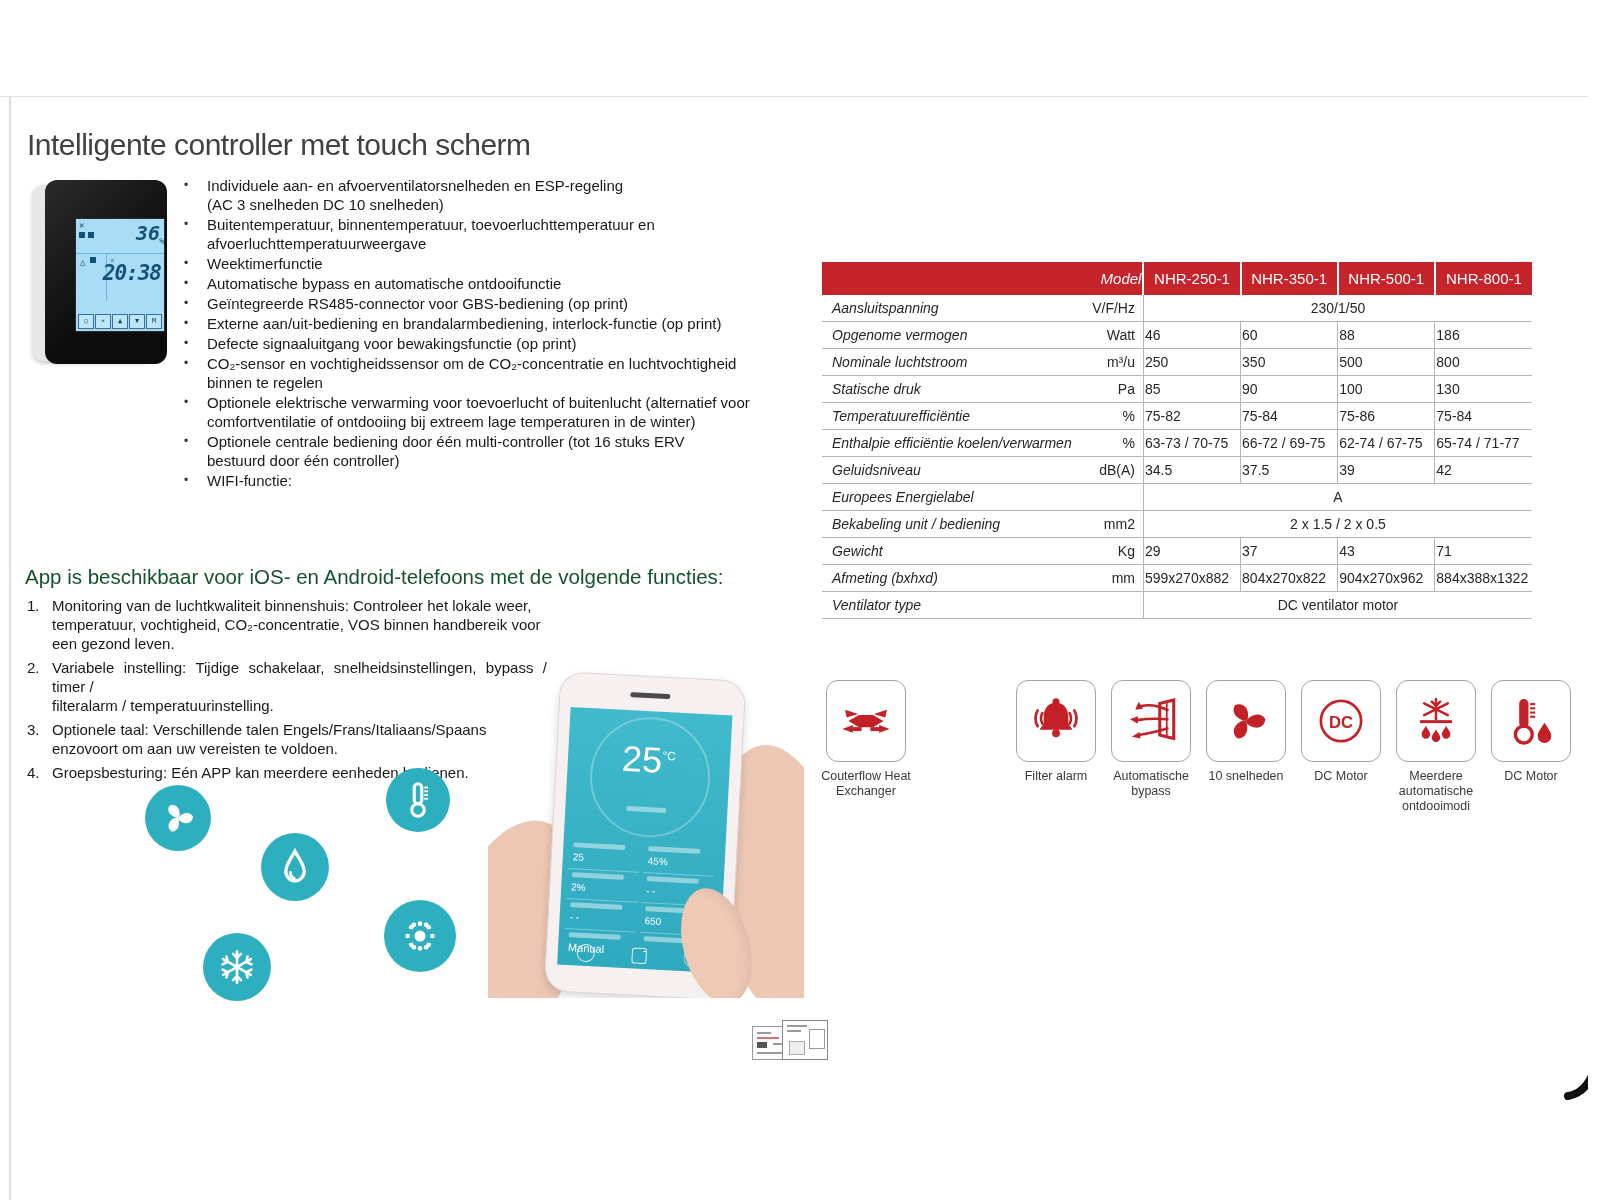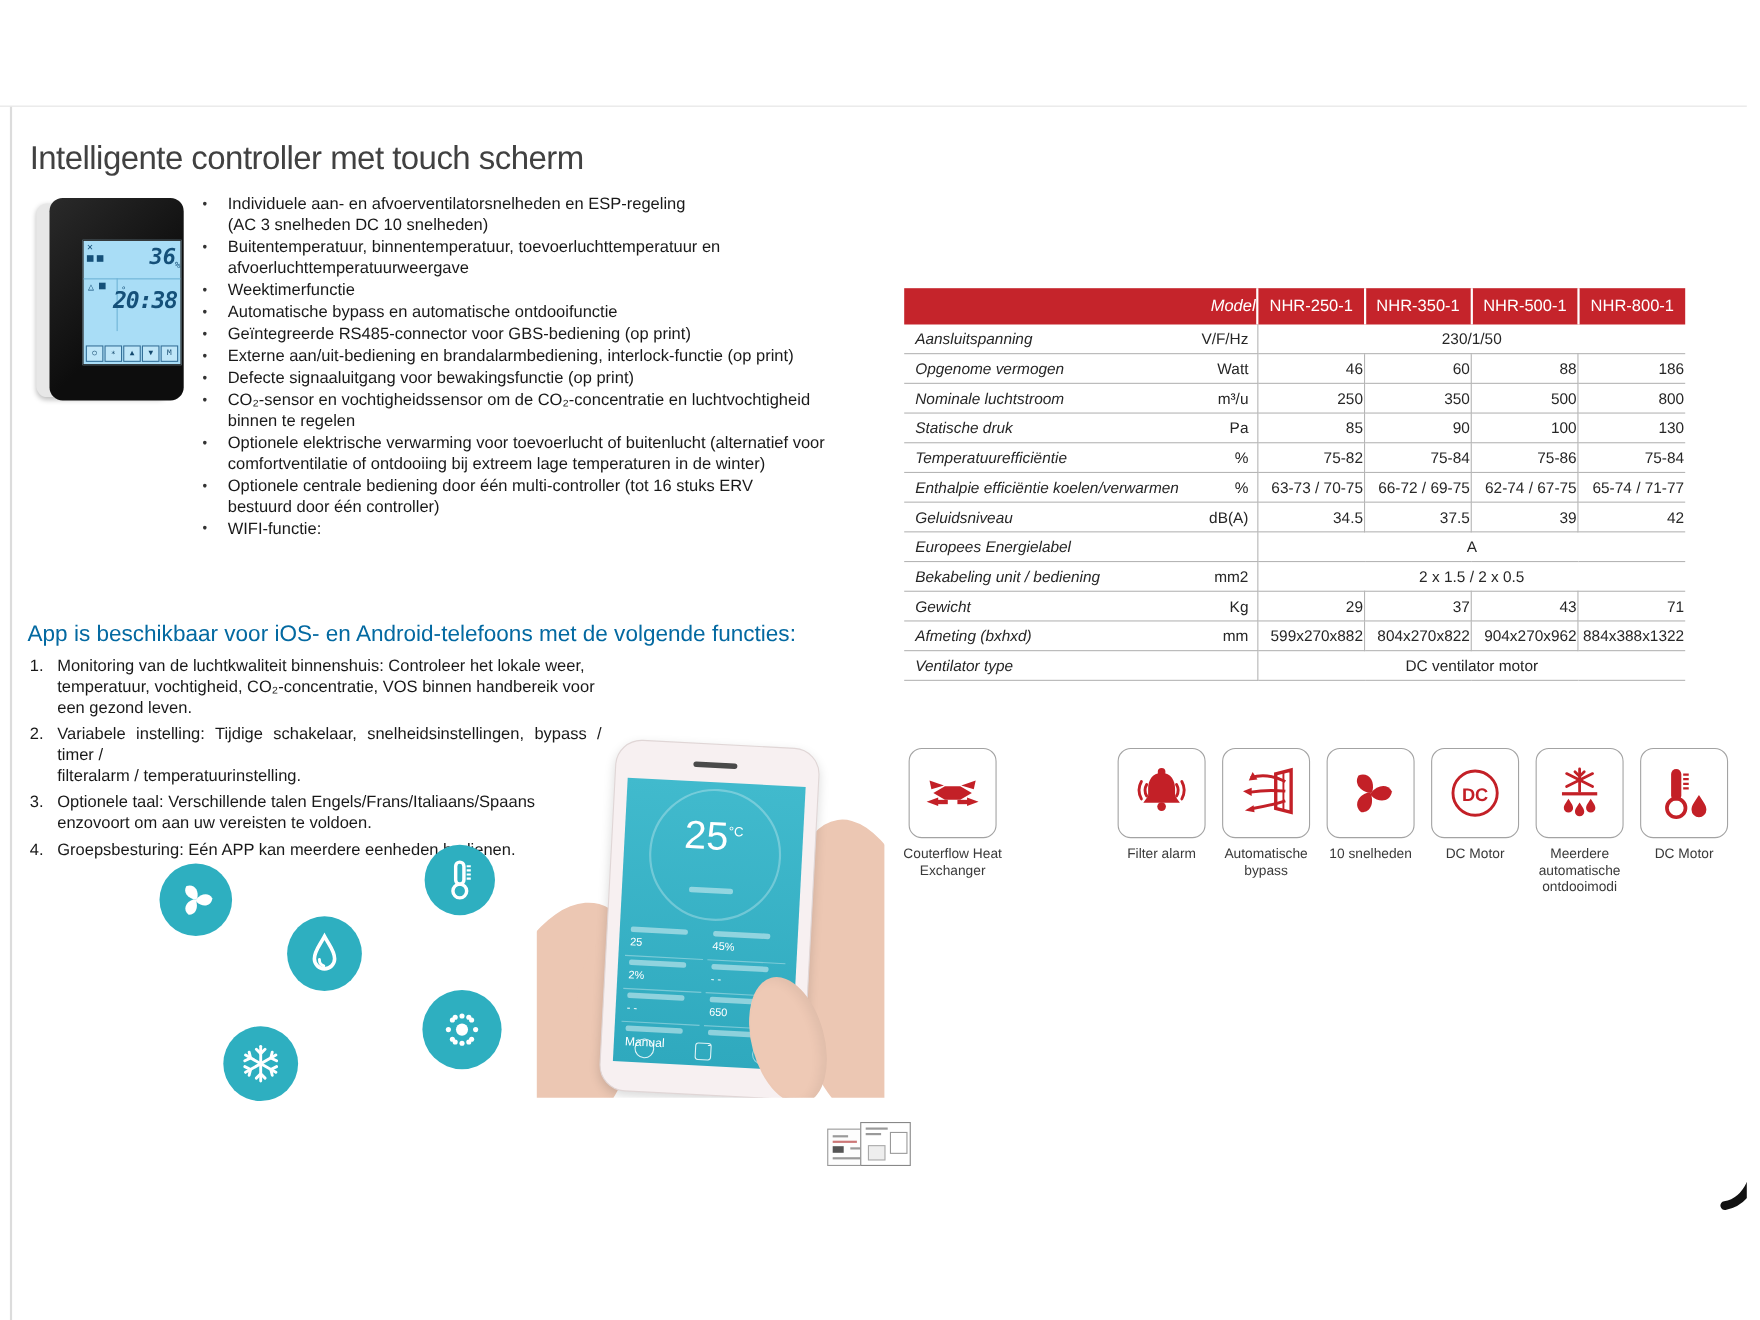--- a/index.html
+++ b/index.html
@@ -25,21 +25,21 @@
   .device .warn{position:absolute;left:4px;top:4px;}
   .device .time{position:absolute;right:3px;top:42px;font-size:21px;font-weight:bold;font-style:italic;letter-spacing:-1px;}
   .device .deg{position:absolute;left:34px;top:40px;font-size:8px;}
   .device .btns{position:absolute;left:2px;bottom:2px;width:84px;display:flex;justify-content:space-between;}
   .device .btn{width:14px;height:13px;border:1px solid #347099;font-size:7px;line-height:13px;text-align:center;color:#14496e;background:#bfe6f8;}
 
   .features{position:absolute;left:182px;top:176px;width:585px;margin:0;padding:0;list-style:none;}
   .features li{position:relative;padding-left:25px;margin-bottom:1px;font-size:15px;line-height:19px;color:#191919;white-space:pre-line;}
   .features li::before{content:"•";position:absolute;left:2px;top:0;font-size:12px;color:#333;}
 
-  .app-heading{position:absolute;left:25px;top:548px;font-size:20.5px;font-weight:400;color:#0369a1;text-align:center;}
+  .app-heading{position:absolute;left:25px;top:548px;font-size:20.5px;font-weight:400;color:#14532d;text-align:center;}
   .app-list{position:absolute;left:25px;top:596px;width:522px;margin:0;padding:0;list-style:none;counter-reset:n;}
   .app-list li{counter-increment:n;position:relative;padding-left:27px;margin-bottom:5px;font-size:15px;line-height:19px;color:#191919;white-space:pre-line;text-align:justify;}
   .app-list li::before{content:counter(n) ".";position:absolute;left:2px;top:0;}
 
   
   .tcirc{position:absolute;border-radius:50%;background:#2eafc0;display:flex;align-items:center;justify-content:center;}
 
   
   .photo{position:absolute;left:488px;top:668px;width:316px;height:330px;overflow:hidden;}
   .hand{position:absolute;background:#ecc7b3;border-radius:50%;}
@@ -62,21 +62,21 @@
   
   .spec{position:absolute;left:822px;top:262px;}
   table.spec-t{border-collapse:collapse;table-layout:fixed;width:710px;}
   .spec-t col.c-lbl{width:238px;} .spec-t col.c-unit{width:83px;} .spec-t col.c-d{width:97px;}
   .spec-t thead th{background:#c5242b;color:#fff;font-weight:400;font-size:15px;height:31px;text-align:center;}
   .spec-t thead th.model{text-align:right;padding-left:10px;font-style:italic;}
   .spec-t thead th + th{border-left:2px solid #fff;}
   .spec-t td{border-bottom:1px solid #b5b5b5;font-size:14px;color:#262626;height:24px;vertical-align:middle;}
   .spec-t td.lbl{text-align:left;padding-left:10px;white-space:pre;overflow:visible;font-style:italic;}
   .spec-t td.unit{text-align:right;padding-right:8px;border-right:1px solid #b5b5b5;white-space:nowrap;}
-  .spec-t td.val{text-align:right;border-right:1px solid #b5b5b5;}
+  .spec-t td.val{text-align:left;border-right:1px solid #b5b5b5;}
   .spec-t td.val:last-child{border-right:none;}
   .spec-t td.spanv{text-align:center;}
 
   
   .card{position:absolute;top:680px;width:96px;}
   .card-box{margin:0 8px;width:78px;height:80px;border:1.5px solid #a3a3a3;border-radius:12px;display:flex;align-items:center;justify-content:center;background:#fff;}
   .card-label{margin-top:7px;font-size:12.5px;line-height:15px;text-align:center;color:#3a3a3a;white-space:pre-line;}
 
   
   .doc-thumb{position:absolute;left:750px;top:1014px;width:76px;height:52px;}

